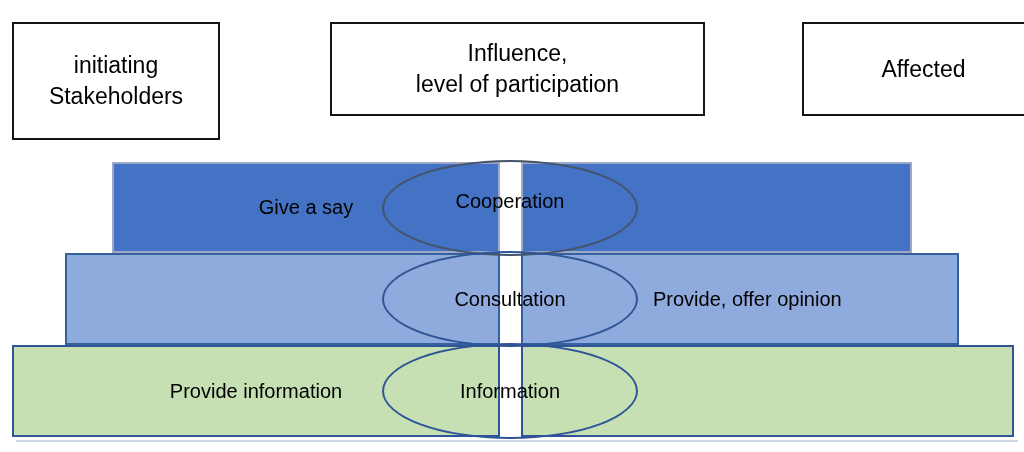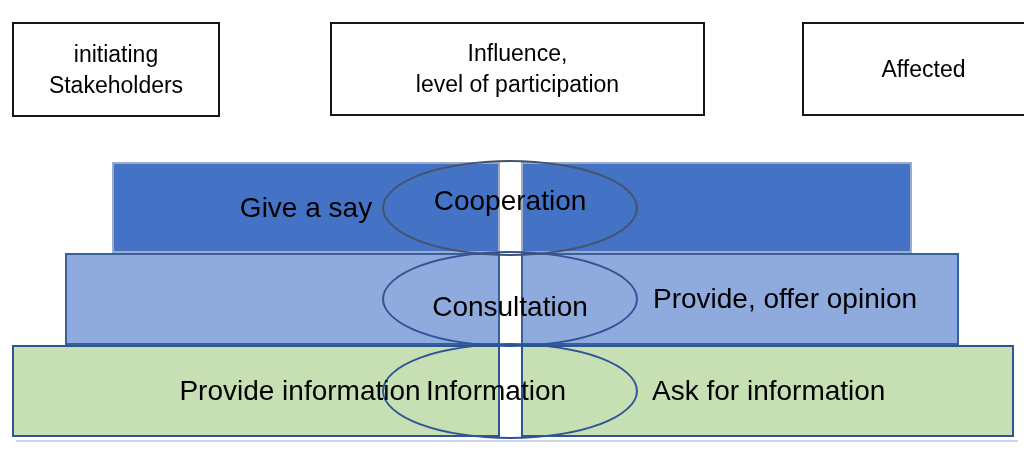--- a/index.html
+++ b/index.html
@@ -21,21 +21,21 @@
     border: 2px solid #161616;
     display: flex;
     align-items: center;
     justify-content: center;
     text-align: center;
     font-size: 23px;
     line-height: 31px;
     white-space: pre-line;
     box-sizing: border-box;
   }
-  #hbox-initiating { left: 12px;  width: 208px; height: 95px; }
+  #hbox-initiating { left: 12px;  width: 208px; height: 118px; }
   #hbox-influence  { left: 330px; width: 375px; height: 94px; }
   #hbox-affected   { left: 802px; width: 243px; height: 94px; }
 
   
   .half {
     position: absolute;
     box-sizing: border-box;
   }
   
   .r1 { background: #4472C4; border: 2px solid #9DA9C6; }
@@ -70,36 +70,36 @@
   }
   #ellipse-cooperation  { top: 160px; border: 2px solid #44546A; }
   #ellipse-consultation { top: 251px; border: 2px solid #2F5597; }
   #ellipse-information  { top: 343px; border: 2px solid #2F5597; }
 
   
   .lbl {
     position: absolute;
     display: flex;
     align-items: center;
-    font-size: 28px;
+    font-size: 20px;
     z-index: 6;
     white-space: nowrap;
   }
 
   
   #lbl-r1-left   { left: 112px; top: 162px; width: 388px; height: 91px; justify-content: center; }
   #lbl-r1-center { left: 382px; top: 162px; width: 256px; height: 78px; justify-content: center; }
   #lbl-r1-right  { left: 663px; top: 162px; height: 91px; }
   
   #lbl-r2-left   { left: 65px;  top: 253px; width: 435px; height: 92px; justify-content: center; }
-  #lbl-r2-center { left: 382px; top: 253px; width: 256px; height: 92px; justify-content: center; margin-top: 8px; }
+  #lbl-r2-center { left: 382px; top: 253px; width: 256px; height: 92px; justify-content: center; }
   #lbl-r2-right  { left: 653px; top: 253px; height: 92px; }
   
-  #lbl-r3-left   { left: 12px;  top: 345px; width: 488px; height: 92px; justify-content: center; padding-left: 44px; }
-  #lbl-r3-center { left: 368px; top: 345px; width: 256px; height: 92px; justify-content: center; }
+  #lbl-r3-left   { left: 12px;  top: 345px; width: 488px; height: 92px; justify-content: center; }
+  #lbl-r3-center { left: 382px; top: 345px; width: 256px; height: 92px; justify-content: center; }
   #lbl-r3-right  { left: 652px; top: 345px; height: 92px; }
 </style>
 </head>
 <body>
 
 <div id="canvas">
 
   <div class="hbox" id="hbox-initiating">initiating
 Stakeholders</div>
   <div class="hbox" id="hbox-influence">Influence,
@@ -122,15 +122,14 @@
   <div class="ellipse" id="ellipse-information"></div>
 
   <div class="lbl" id="lbl-r1-left">Give a say</div>
   <div class="lbl" id="lbl-r1-center">Cooperation</div>
 
   <div class="lbl" id="lbl-r2-center">Consultation</div>
   <div class="lbl" id="lbl-r2-right">Provide, offer opinion</div>
 
   <div class="lbl" id="lbl-r3-left">Provide information</div>
   <div class="lbl" id="lbl-r3-center">Information</div>
-  <div class="lbl" id="lbl-r3-right">Ask for information</div>
 
 </div>
 
 </body></html>

